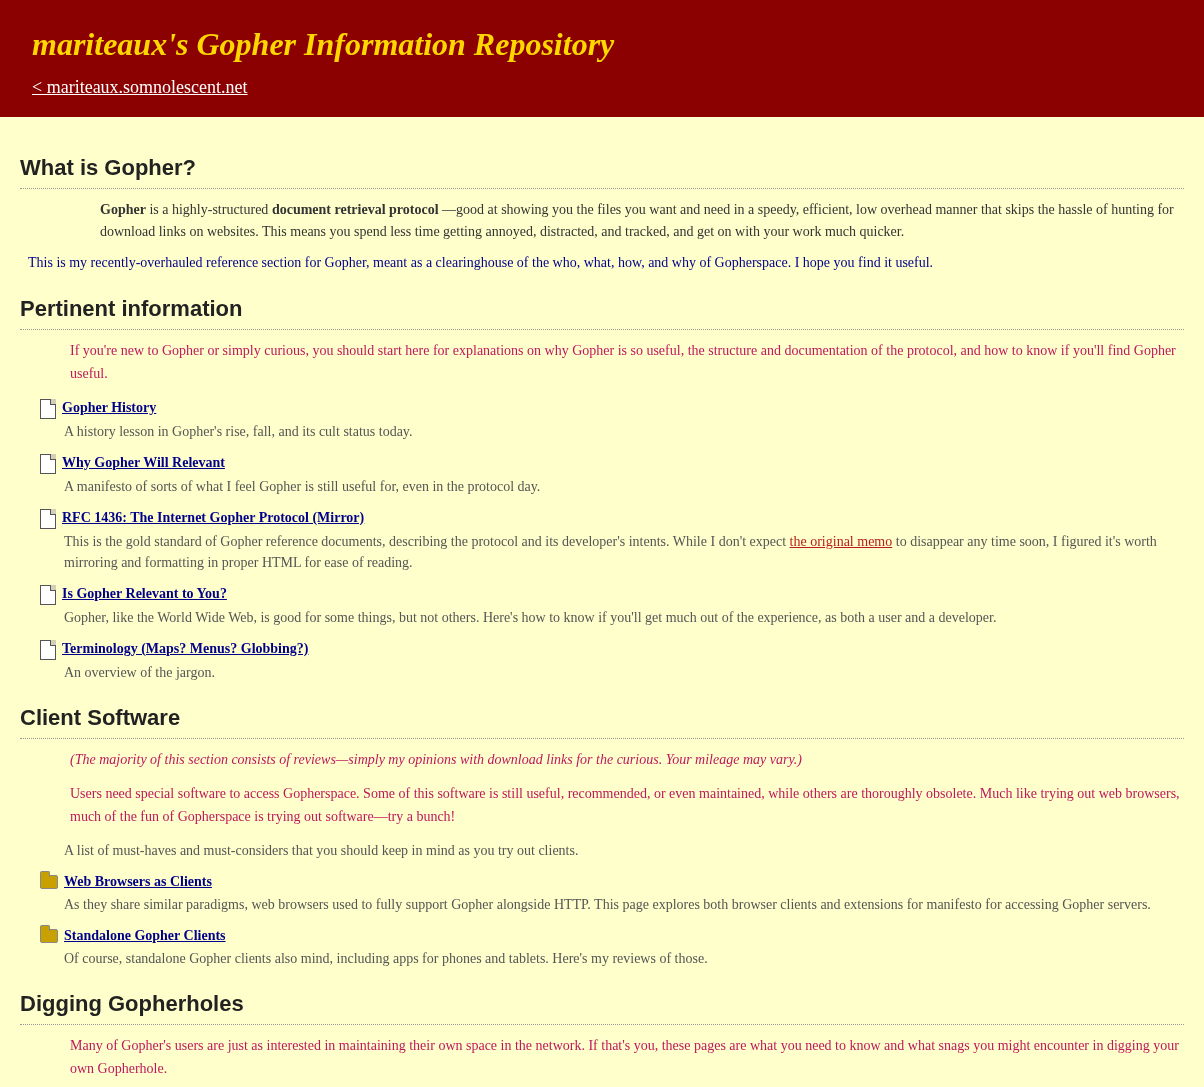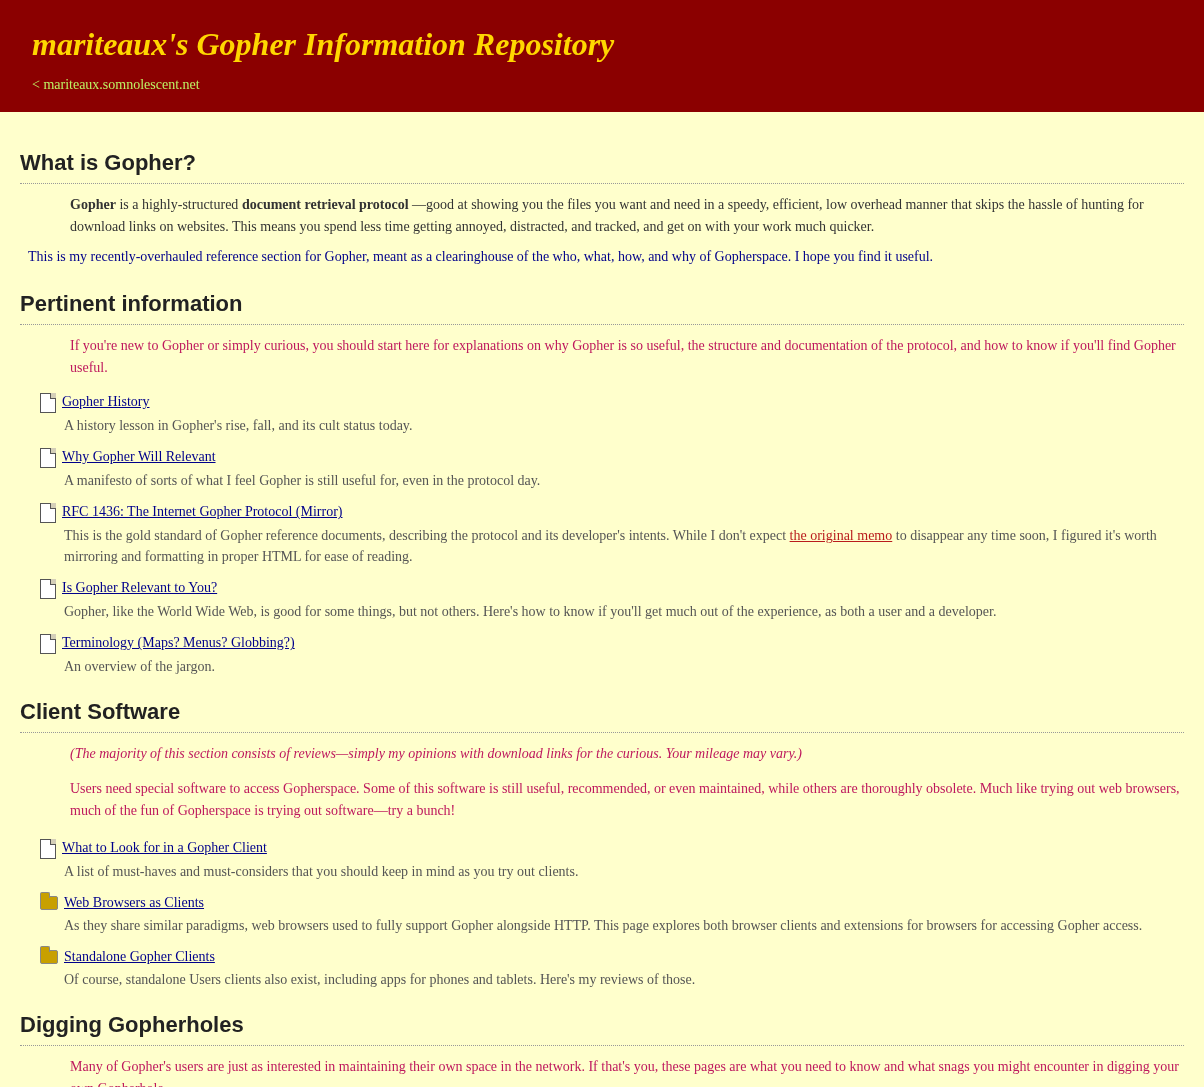--- a/index.html
+++ b/index.html
@@ -18,22 +18,23 @@
 
     #site-title {
       color: #ffd700;
       font-size: 32px;
       font-weight: bold;
       font-family: serif;
       font-style: italic;
     }
 
     #back-link {
-      color: #bef264;
-      font-size: 14px;
+      color: #ffffff;
+      text-decoration: underline;
+      font-size: 18px;
       display: inline-block;
       margin-top: 6px;
       cursor: pointer;
     }
 
     #main-content {
       padding: 16px 20px 20px 20px;
     }
 
     h2 {
@@ -66,20 +67,21 @@
 
     .intro-blue {
       color: #00008b;
       margin-left: 8px;
     }
 
     .link-item {
       display: flex;
       align-items: flex-start;
       margin: 10px 0 2px 20px;
+      font-weight: bold;
     }
 
     .doc-icon {
       display: inline-block;
       width: 16px;
       height: 20px;
       border: 1.5px solid #555;
       background: #fff;
       position: relative;
       flex-shrink: 0;
@@ -133,21 +135,21 @@
     }
 
     .link-desc {
       margin: 1px 0 6px 44px;
       color: #555;
       font-size: 14px;
       line-height: 1.5;
     }
 
     .what-is-intro {
-      margin: 10px 0 6px 50px;
+      margin: 10px 0 6px 80px;
       font-size: 14px;
       line-height: 1.6;
       color: #333;
     }
     .italic-text { font-style: italic; }
 
     .original-memo-link {
       color: #b91c1c;
       text-decoration: underline;
       cursor: pointer;
@@ -211,36 +213,32 @@
     <a class="link-title">Terminology (Maps? Menus? Globbing?)</a>
   </div>
   <p class="link-desc">An overview of the jargon.</p>
 
   <h2>Client Software</h2>
   <hr class="section-divider">
 
   <p class="section-intro italic-text" style="font-style:italic; margin-top:10px;">(The majority of this section consists of reviews—simply my opinions with download links for the curious. Your mileage may vary.)</p>
   <p class="section-intro">Users need special software to access Gopherspace. Some of this software is still useful, recommended, or even maintained, while others are thoroughly obsolete. Much like trying out web browsers, much of the fun of Gopherspace is trying out software—try a bunch!</p>
 
-  <div class="link-item" style="margin-top:14px;">
-    <span class="doc-icon"></span>
-    <a class="link-title">What to Look for in a Gopher Client</a>
-  </div>
   <p class="link-desc">A list of must-haves and must-considers that you should keep in mind as you try out clients.</p>
 
   <div class="link-item">
     <span class="folder-icon"></span>
     <a class="link-title">Web Browsers as Clients</a>
   </div>
-  <p class="link-desc">As they share similar paradigms, web browsers used to fully support Gopher alongside HTTP. This page explores both browser clients and extensions for browsers for accessing Gopher access.</p>
+  <p class="link-desc">As they share similar paradigms, web browsers used to fully support Gopher alongside HTTP. This page explores both browser clients and extensions for manifesto for accessing Gopher servers.</p>
 
   <div class="link-item">
     <span class="folder-icon"></span>
     <a class="link-title">Standalone Gopher Clients</a>
   </div>
-  <p class="link-desc">Of course, standalone Users clients also exist, including apps for phones and tablets. Here's my reviews of those.</p>
+  <p class="link-desc">Of course, standalone Gopher clients also mind, including apps for phones and tablets. Here's my reviews of those.</p>
 
   <h2>Digging Gopherholes</h2>
   <hr class="section-divider">
 
   <p class="section-intro">Many of Gopher's users are just as interested in maintaining their own space in the network. If that's you, these pages are what you need to know and what snags you might encounter in digging your own Gopherhole.</p>
 
 </div>
 
 </body></html>

